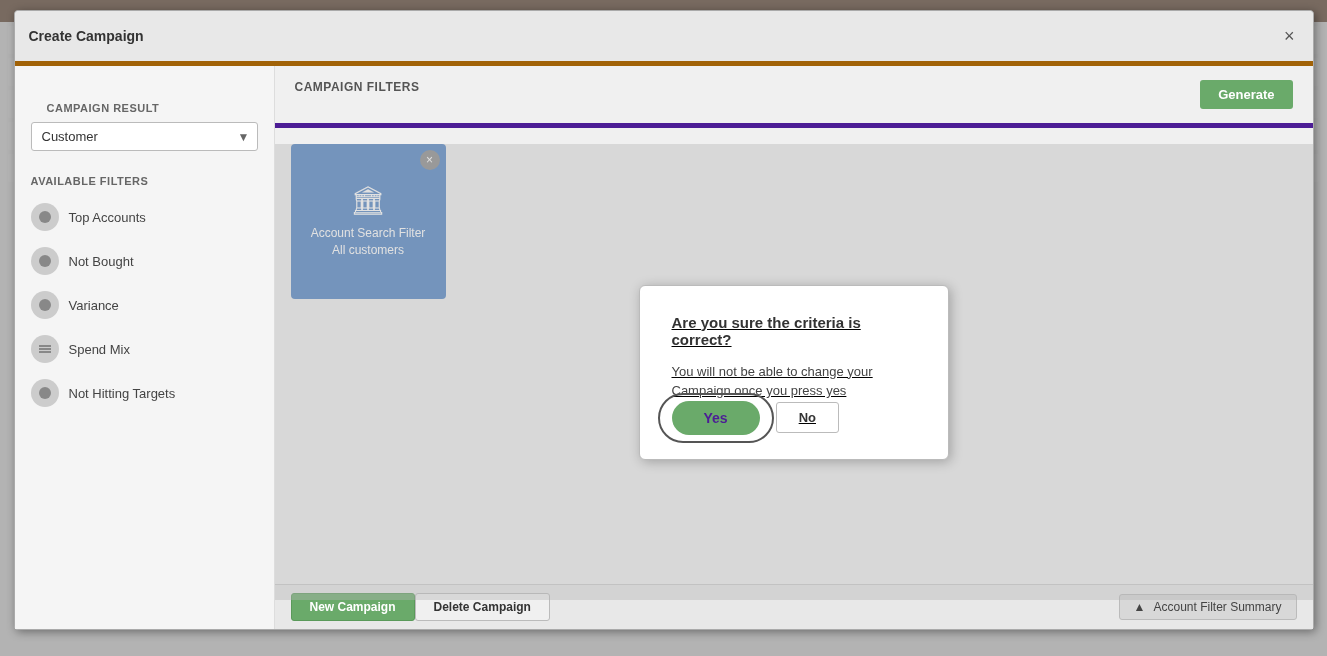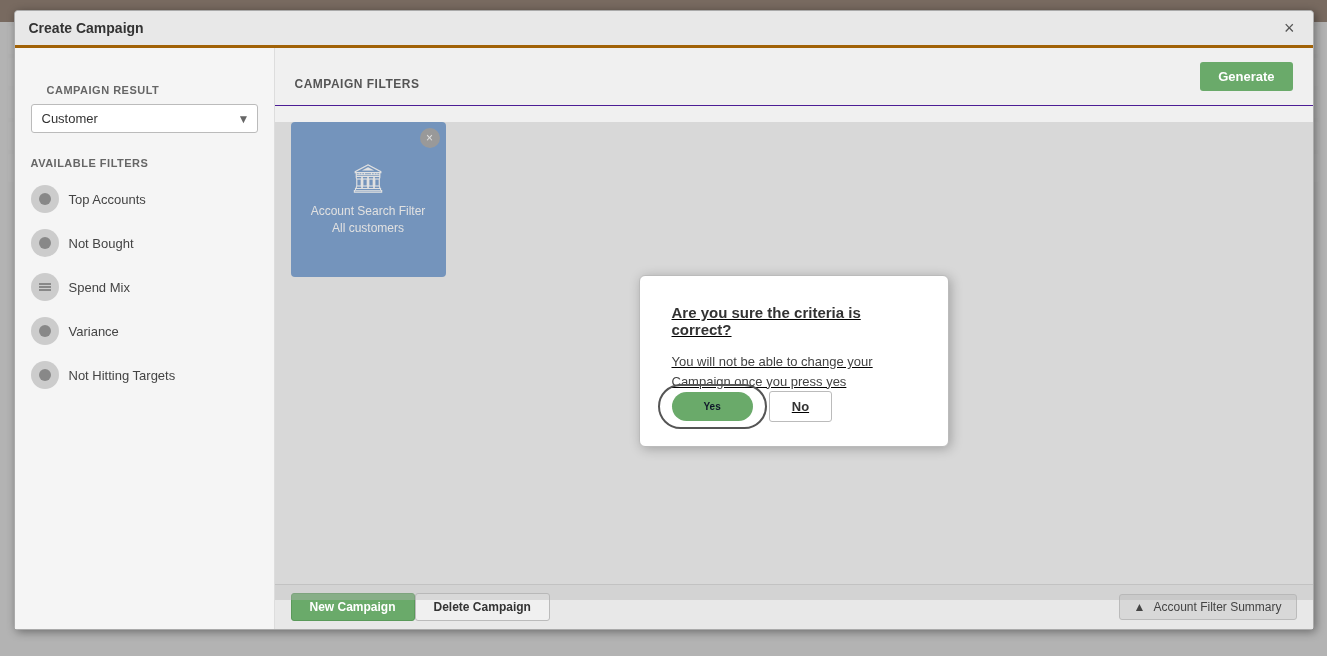--- a/index.html
+++ b/index.html
@@ -48,22 +48,22 @@
       width: 1300px;
       min-height: 620px;
       position: relative;
       display: flex;
       flex-direction: column;
       box-shadow: 2px 2px 10px rgba(0,0,0,0.4);
     }
 
     .modal-title-bar {
       background: #e8e8e8;
-      border-bottom: 3px solid #a16207;
-      padding: 8px 14px;
+      border-bottom: 5px solid #a16207;
+      padding: 16px 14px;
       display: flex;
       align-items: center;
       justify-content: space-between;
       border-radius: 4px 4px 0 0;
     }
 
     .modal-title {
       font-size: 14px;
       font-weight: bold;
       color: #333;
@@ -164,24 +164,24 @@
     
     .content-area {
       flex: 1;
       padding: 0;
       display: flex;
       flex-direction: column;
     }
 
     .campaign-filters-header {
       display: flex;
-      align-items: flex-end;
+      align-items: flex-start;
       justify-content: space-between;
       padding: 14px 20px;
-      border-bottom: 1px solid #4c1d95;
+      border-bottom: 5px solid #4c1d95;
     }
 
     .filters-title {
       font-size: 12px;
       font-weight: bold;
       color: #555;
       text-transform: uppercase;
       letter-spacing: 0.5px;
     }
 
@@ -334,25 +334,25 @@
       align-items: center;
       gap: 16px;
     }
 
     .yes-btn-wrapper {
       position: relative;
     }
 
     .yes-btn {
       background: #6aaa6a;
-      color: #0f172a;
+      color: #4c1d95;
       border: none;
       border-radius: 20px;
       padding: 9px 32px;
-      font-size: 10px;
+      font-size: 14px;
       font-weight: bold;
       cursor: pointer;
       position: relative;
       z-index: 1;
     }
 
     .yes-btn-ring {
       position: absolute;
       top: -8px;
       left: -14px;
@@ -439,35 +439,35 @@
               <svg width="14" height="14" viewBox="0 0 14 14">
                   <circle cx="7" cy="7" r="6" fill="#888"></circle>
                 </svg>
             </div>
             <span>Not Bought</span>
           </div>
 
           <div class="filter-item">
             <div class="filter-icon">
               <svg width="14" height="14" viewBox="0 0 14 14">
+                  <circle cx="7" cy="7" r="6" fill="#888"></circle>
+                </svg>
+            </div>
+            <span>Variance</span>
+          </div>
+
+          <div class="filter-item">
+            <div class="filter-icon">
+              <svg width="14" height="14" viewBox="0 0 14 14">
                   <rect x="1" y="3" width="12" height="2" fill="#888"></rect>
                   <rect x="1" y="6" width="12" height="2" fill="#888"></rect>
                   <rect x="1" y="9" width="12" height="2" fill="#888"></rect>
                 </svg>
             </div>
             <span>Spend Mix</span>
-          </div>
-
-          <div class="filter-item">
-            <div class="filter-icon">
-              <svg width="14" height="14" viewBox="0 0 14 14">
-                  <circle cx="7" cy="7" r="6" fill="#888"></circle>
-                </svg>
-            </div>
-            <span>Variance</span>
           </div>
 
           <div class="filter-item">
             <div class="filter-icon">
               <svg width="14" height="14" viewBox="0 0 14 14">
                   <circle cx="7" cy="7" r="6" fill="#888"></circle>
                 </svg>
             </div>
             <span>Not Hitting Targets</span>
           </div>

